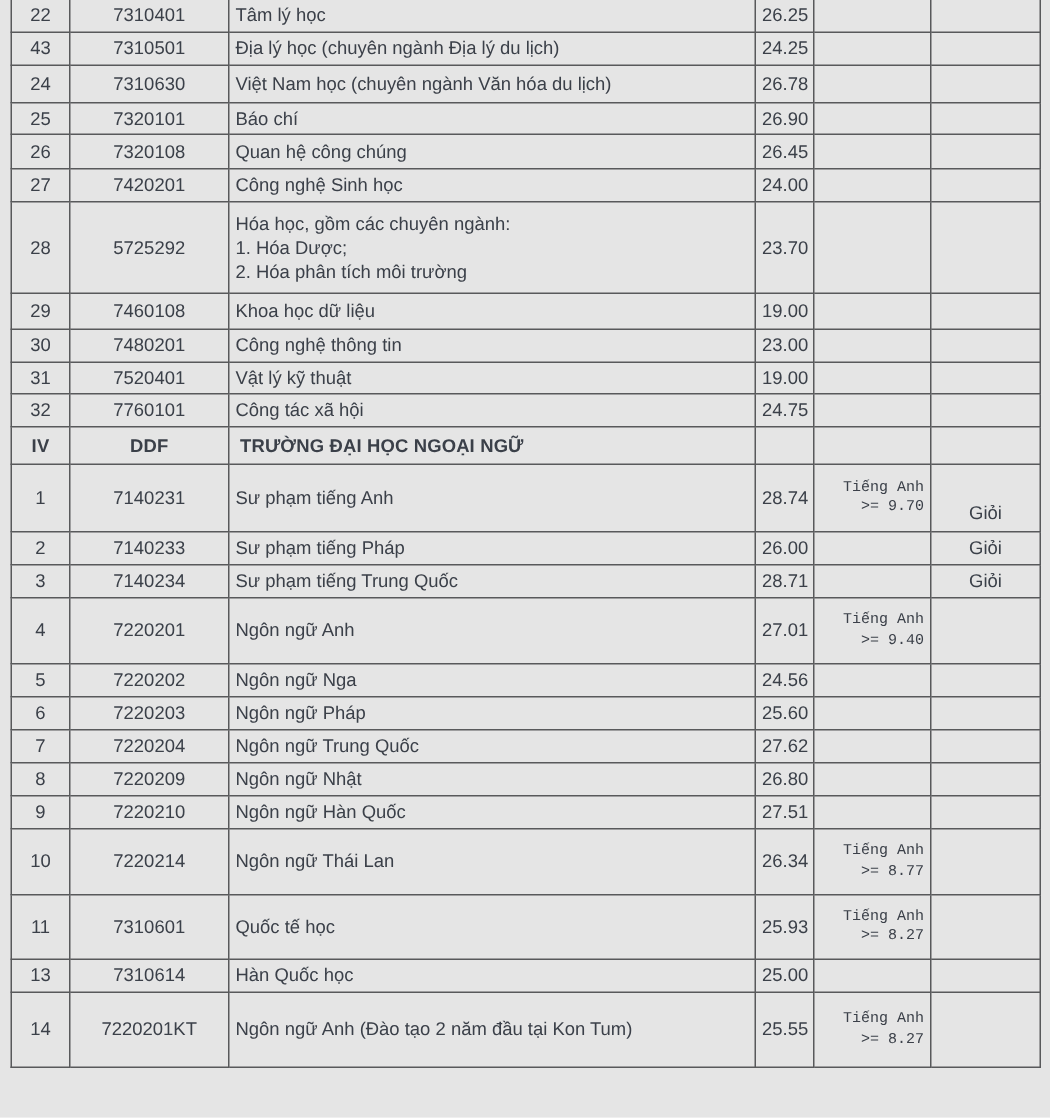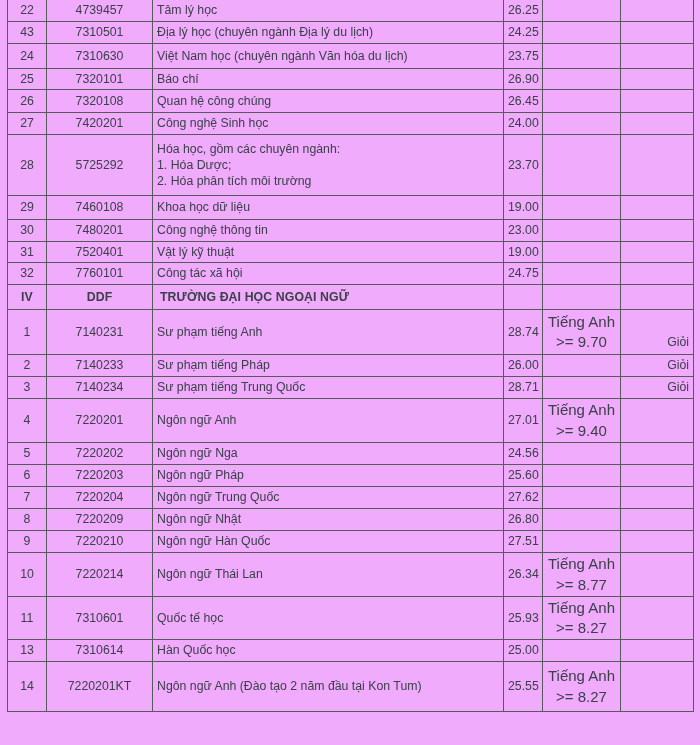--- a/index.html
+++ b/index.html
@@ -12,21 +12,21 @@
     width: 700px;
     height: 745px;
     overflow: hidden;
     font-family: "Liberation Sans", "DejaVu Sans", sans-serif;
     color: #3b4049;
   }
   #sheet {
     position: relative;
     width: 700px;
     height: 745px;
-    background: #f0abfc;
+    background: #e5e5e5;
   }
   table.score-table {
     position: absolute;
     left: 7px;
     top: -1px;
     width: 686px;
     border-collapse: collapse;
     table-layout: fixed;
     font-size: 12.3px;
     line-height: 1.32;
@@ -43,22 +43,22 @@
     border: 1px solid #58595b;
     padding: 0 4px;
     vertical-align: middle;
     overflow: hidden;
     white-space: normal;
   }
   td.idx      { text-align: center; }
   td.code     { text-align: center; }
   td.name     { text-align: left; padding-left: 7px; }
   td.score    { text-align: left; white-space: nowrap; }
-  td.cond     { text-align: center; font-size: 15px; line-height: 1.35; }
-  td.rank     { text-align: right; }
+  td.cond     { text-align: right; font-size: 10px; line-height: 1.35; font-family: Liberation Mono, monospace; }
+  td.rank     { text-align: center; }
 
   tr.section td {
     font-weight: bold;
     letter-spacing: 0.1px;
   }
   tr.section td.name { padding-left: 7px; }
 
   
   td.rank.bottom { vertical-align: bottom; padding-bottom: 4px; }
 
@@ -74,39 +74,39 @@
       <col class="c-idx">
         <col class="c-code">
         <col class="c-name">
       <col class="c-score">
         <col class="c-cond">
         <col class="c-rank">
     </colgroup>
     <tbody id="tbody">
         <tr style="height: 22px;">
           <td class="idx">22</td>
-          <td class="code">4739457</td>
+          <td class="code">7310401</td>
           <td class="name">Tâm lý học</td>
           <td class="score">26.25</td>
           <td class="cond"></td>
           <td class="rank"></td>
         </tr>
         <tr style="height: 22px;">
           <td class="idx">43</td>
           <td class="code">7310501</td>
           <td class="name">Địa lý học (chuyên ngành Địa lý du lịch)</td>
           <td class="score">24.25</td>
           <td class="cond"></td>
           <td class="rank"></td>
         </tr>
         <tr style="height: 25px;">
           <td class="idx">24</td>
           <td class="code">7310630</td>
           <td class="name">Việt Nam học (chuyên ngành Văn hóa du lịch)</td>
-          <td class="score">23.75</td>
+          <td class="score">26.78</td>
           <td class="cond"></td>
           <td class="rank"></td>
         </tr>
         <tr style="height: 21px;">
           <td class="idx">25</td>
           <td class="code">7320101</td>
           <td class="name">Báo chí</td>
           <td class="score">26.90</td>
           <td class="cond"></td>
           <td class="rank"></td>

